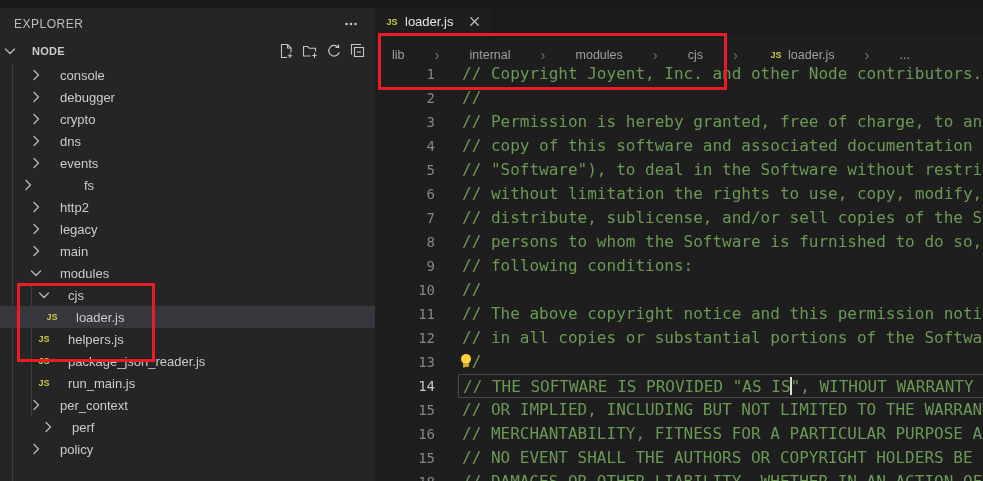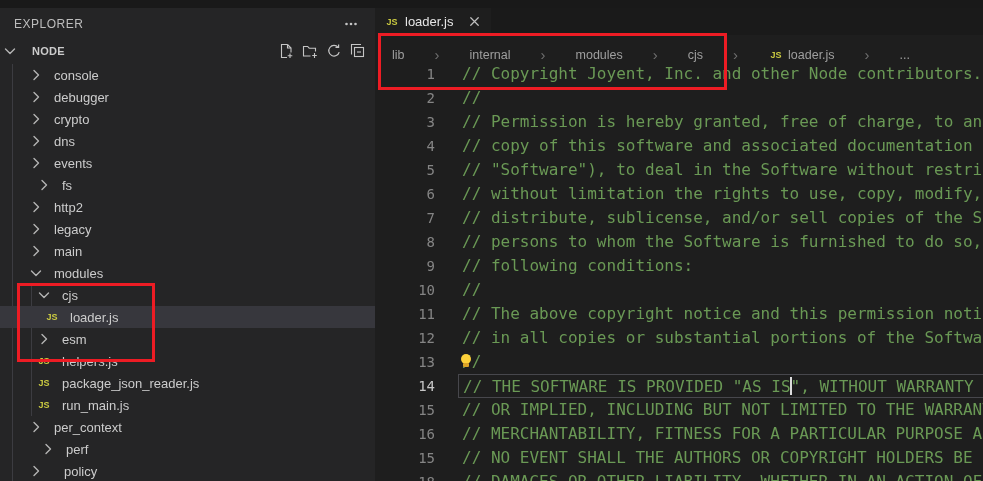--- a/index.html
+++ b/index.html
@@ -20,21 +20,21 @@
   .section-actions{margin-left:auto;display:flex;gap:7px;padding-right:9px;}
   .section-actions .icon-btn{width:17px;height:18px;}
 
   .twisty{width:16px;height:16px;color:#b4b4b4;display:inline-flex;align-items:center;justify-content:center;flex:none;}
   .twisty svg{display:block;}
   .twisty.open svg{transform:rotate(90deg);}
 
   .tree{position:relative;margin-top:2px;font-size:13px;color:#cccccc;}
   .tree-row{height:22px;display:flex;align-items:center;cursor:pointer;position:relative;}
   .tree-row.selected{background:#37373d;}
-  .tree-label{margin-left:10px;white-space:nowrap;}
+  .tree-label{margin-left:16px;white-space:nowrap;}
   .jsicon{font-size:9px;font-weight:bold;color:#cbcb41;width:16px;text-align:center;flex:none;}
   .guide{position:absolute;width:1px;background:#3c3c41;}
 
   
   .editor{position:absolute;left:375px;top:8px;width:608px;height:473px;background:#1e1e1e;overflow:hidden;}
   .tabbar{height:27px;background:#1a1a1a;display:flex;}
   .tab{height:27px;background:#1e1e1e;display:flex;align-items:center;padding:0 9px;gap:5px;min-width:96px;cursor:pointer;}
   .tab-label{font-size:13px;color:#e6e6e6;margin-right:4px;}
   .tab-close{width:16px;height:16px;color:#c0c0c0;display:flex;align-items:center;justify-content:center;margin-left:4px;cursor:pointer;}
   .breadcrumb{height:27px;display:flex;align-items:flex-end;padding-left:17px;font-size:12.5px;color:#9f9f9f;white-space:nowrap;gap:25px;}
@@ -148,21 +148,21 @@
           <span class="tree-label">dns</span>
         </div>
         <div class="tree-row" style="padding-left: 28px;">
           <span class="twisty">
             <svg width="16" height="16" viewBox="0 0 16 16">
               <path d="M6 3.5L10.5 8L6 12.5" fill="none" stroke="currentColor" stroke-width="1.4" stroke-linecap="round" stroke-linejoin="round"></path>
             </svg>
           </span>
           <span class="tree-label">events</span>
         </div>
-        <div class="tree-row" style="padding-left: 36px;">
+        <div class="tree-row" style="padding-left: 20px; gap: 32px;">
           <span class="twisty">
             <svg width="16" height="16" viewBox="0 0 16 16">
               <path d="M6 3.5L10.5 8L6 12.5" fill="none" stroke="currentColor" stroke-width="1.4" stroke-linecap="round" stroke-linejoin="round"></path>
             </svg>
           </span>
           <span class="tree-label">fs</span>
         </div>
         <div class="tree-row" style="padding-left: 28px;">
           <span class="twisty">
             <svg width="16" height="16" viewBox="0 0 16 16">
@@ -201,56 +201,48 @@
               <path d="M6 3.5L10.5 8L6 12.5" fill="none" stroke="currentColor" stroke-width="1.4" stroke-linecap="round" stroke-linejoin="round"></path>
             </svg>
           </span>
           <span class="tree-label">cjs</span>
         </div>
         <div class="tree-row selected" style="padding-left: 44px;">
           <span class="jsicon">JS</span>
           <span class="tree-label">loader.js</span>
         </div>
         <div class="tree-row" style="padding-left: 36px;">
-          <span class="twisty">
-            <svg width="16" height="16" viewBox="0 0 16 16">
-              <path d="M6 3.5L10.5 8L6 12.5" fill="none" stroke="currentColor" stroke-width="1.4" stroke-linecap="round" stroke-linejoin="round"></path>
-            </svg>
-          </span>
-          <span class="tree-label">esm</span>
+          <span class="jsicon">JS</span>
+          <span class="tree-label">helpers.js</span>
         </div>
         <div class="tree-row" style="padding-left: 36px;">
           <span class="jsicon">JS</span>
-          <span class="tree-label">helpers.js</span>
+          <span class="tree-label">package_json_reader.js</span>
         </div>
         <div class="tree-row" style="padding-left: 36px;">
           <span class="jsicon">JS</span>
-          <span class="tree-label">package_json_reader.js</span>
-        </div>
-        <div class="tree-row" style="padding-left: 36px;">
-          <span class="jsicon">JS</span>
           <span class="tree-label">run_main.js</span>
         </div>
         <div class="tree-row" style="padding-left: 28px; align-items: center;">
           <span class="twisty">
             <svg width="16" height="16" viewBox="0 0 16 16">
               <path d="M6 3.5L10.5 8L6 12.5" fill="none" stroke="currentColor" stroke-width="1.4" stroke-linecap="round" stroke-linejoin="round"></path>
             </svg>
           </span>
           <span class="tree-label">per_context</span>
         </div>
         <div class="tree-row" style="padding-left: 40px;">
           <span class="twisty">
             <svg width="16" height="16" viewBox="0 0 16 16">
               <path d="M6 3.5L10.5 8L6 12.5" fill="none" stroke="currentColor" stroke-width="1.4" stroke-linecap="round" stroke-linejoin="round"></path>
             </svg>
           </span>
           <span class="tree-label">perf</span>
         </div>
-        <div class="tree-row" style="padding-left: 28px; gap: 10px;">
+        <div class="tree-row" style="padding-left: 28px;">
           <span class="twisty">
             <svg width="16" height="16" viewBox="0 0 16 16">
               <path d="M6 3.5L10.5 8L6 12.5" fill="none" stroke="currentColor" stroke-width="1.4" stroke-linecap="round" stroke-linejoin="round"></path>
             </svg>
           </span>
           <span class="tree-label">policy</span>
         </div>
       </div>
   </aside>
 

